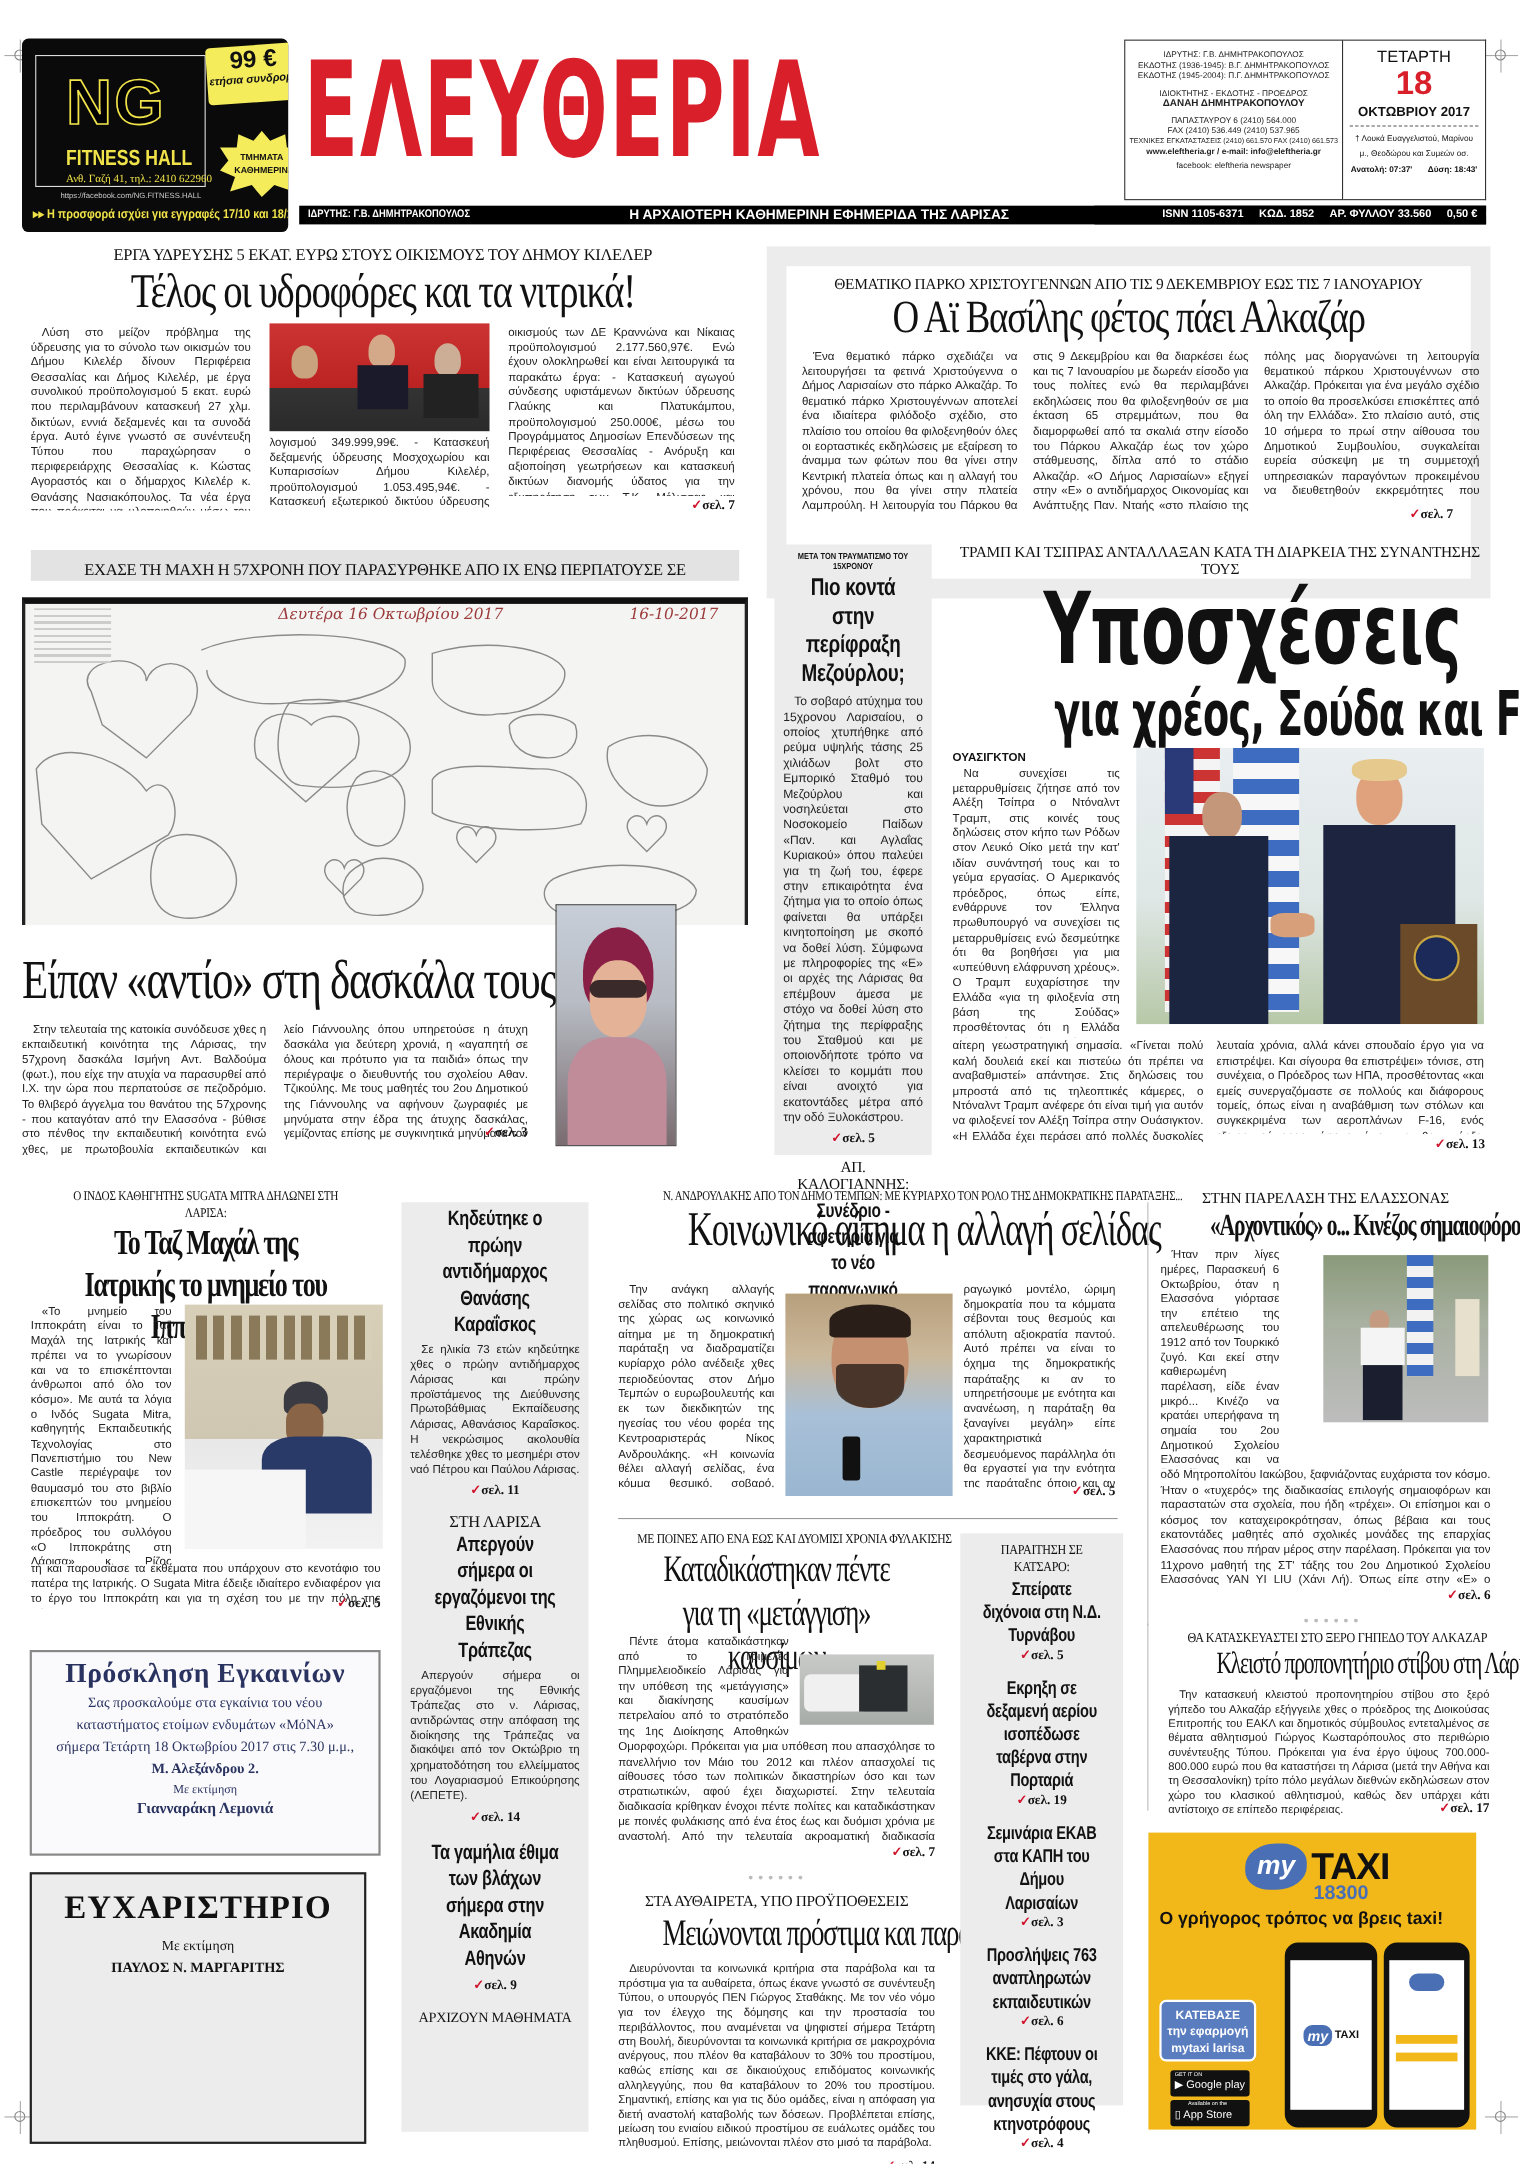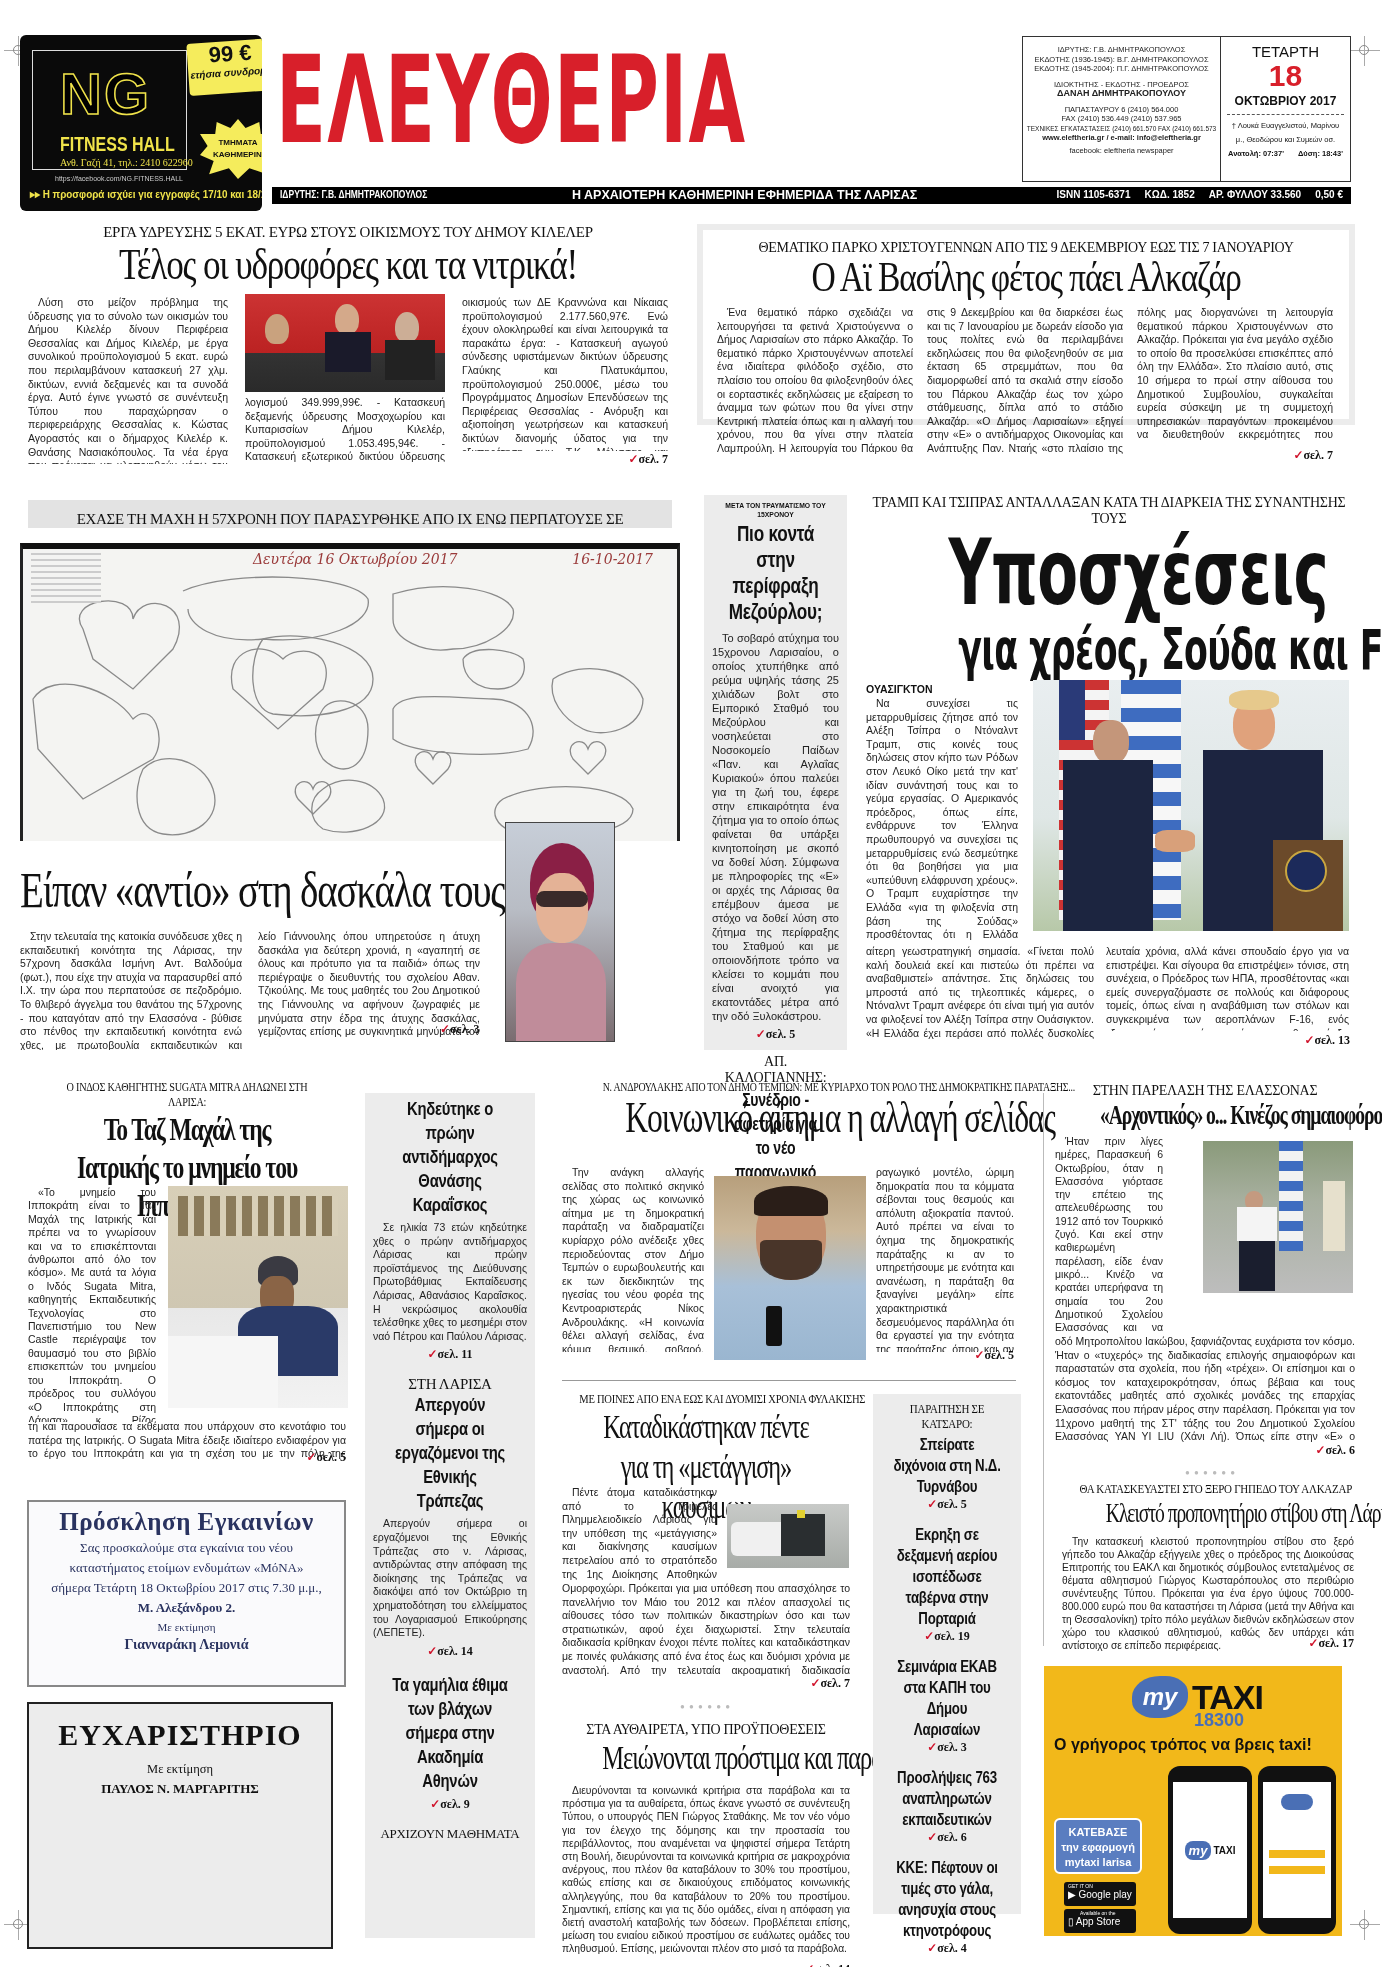--- a/index.html
+++ b/index.html
@@ -105,21 +105,21 @@
     <div class="abs" style="left:90px;top:10px;width:24px;height:30px;background:#d4a98a;border-radius:50% 50% 40% 40%"></div>
     <div class="abs" style="left:80px;top:38px;width:46px;height:40px;background:#1a1a2a"></div>
     <div class="abs" style="left:150px;top:18px;width:24px;height:30px;background:#ccae96;border-radius:50% 50% 40% 40%"></div>
     <div class="abs" style="left:140px;top:46px;width:50px;height:40px;background:#222"></div>
   </div>
   <div class="abs p" style="left:217px;top:172px;width:200px;height:68px;overflow:hidden">λογισμού 349.999,99€. - Κατασκευή δεξαμενής ύδρευσης Μοσχοχωρίου και Κυπαρισσίων Δήμου Κιλελέρ, προϋπολογισμού 1.053.495,94€. - Κατασκευή εξωτερικού δικτύου ύδρευσης σε</div>
   <div class="abs p" style="left:434px;top:72px;width:206px;height:155px;overflow:hidden">οικισμούς των ΔΕ Κραννώνα και Νίκαιας προϋπολογισμού 2.177.560,97€. Ενώ έχουν ολοκληρωθεί και είναι λειτουργικά τα παρακάτω έργα: - Κατασκευή αγωγού σύνδεσης υφιστάμενων δικτύων ύδρευσης Γλαύκης και Πλατυκάμπου, προϋπολογισμού 250.000€, μέσω του Προγράμματος Δημοσίων Επενδύσεων της Περιφέρειας Θεσσαλίας - Ανόρυξη και αξιοποίηση γεωτρήσεων και κατασκευή δικτύων διανομής ύδατος για την εξυπηρέτηση των Τ.Κ. Μέλισσας και Αρμενίου, προϋπολογισμού 1.125.450€, μέσω του ΕΣΠΑ Θεσσαλίας 2007-2013.</div>
   <div class="abs pg" style="right:0;top:228px"><span class="chk">✓</span><span>σελ. 7</span></div>
 </div>
 
-<div class="abs gray" style="left:697px;top:224px;width:658px;height:201px;padding:6px;background:#ececec">
+<div class="abs gray" style="left:697px;top:224px;width:658px;height:320px;padding:18px;background:#ececec">
   <div style="background:#fff;width:100%;height:100%;position:relative">
     <div class="kicker" style="font-size:14px;padding-top:10px">ΘΕΜΑΤΙΚΟ ΠΑΡΚΟ ΧΡΙΣΤΟΥΓΕΝΝΩΝ ΑΠΟ ΤΙΣ 9 ΔΕΚΕΜΒΡΙΟΥ ΕΩΣ ΤΙΣ 7 ΙΑΝΟΥΑΡΙΟΥ</div>
     <div class="head" style="font-size:42px;line-height:42px;transform:scaleX(0.8)">Ο Αϊ Βασίλης φέτος πάει Αλκαζάρ</div>
     <div class="abs p" style="left:14px;top:76px;width:196px;height:150px;overflow:hidden;text-indent:10px">Ένα θεματικό πάρκο σχεδιάζει να λειτουργήσει τα φετινά Χριστούγεννα ο Δήμος Λαρισαίων στο πάρκο Αλκαζάρ. Το θεματικό πάρκο Χριστουγέννων αποτελεί ένα ιδιαίτερα φιλόδοξο σχέδιο, στο πλαίσιο του οποίου θα φιλοξενηθούν όλες οι εορταστικές εκδηλώσεις με εξαίρεση το άναμμα των φώτων που θα γίνει στην Κεντρική πλατεία όπως και η αλλαγή του χρόνου, που θα γίνει στην πλατεία Λαμπρούλη. Η λειτουργία του Πάρκου θα ξεκινήσει</div>
     <div class="abs p" style="left:224px;top:76px;width:196px;height:150px;overflow:hidden">στις 9 Δεκεμβρίου και θα διαρκέσει έως και τις 7 Ιανουαρίου με δωρεάν είσοδο για τους πολίτες ενώ θα περιλαμβάνει εκδηλώσεις που θα φιλοξενηθούν σε μια έκταση 65 στρεμμάτων, που θα διαμορφωθεί από τα σκαλιά στην είσοδο του Πάρκου Αλκαζάρ έως τον χώρο στάθμευσης, δίπλα από το στάδιο Αλκαζάρ. «Ο Δήμος Λαρισαίων» εξηγεί στην «Ε» ο αντιδήμαρχος Οικονομίας και Ανάπτυξης Παν. Νταής «στο πλαίσιο της προβολής της</div>
     <div class="abs p" style="left:434px;top:76px;width:196px;height:136px;overflow:hidden">πόλης μας διοργανώνει τη λειτουργία θεματικού πάρκου Χριστουγέννων στο Αλκαζάρ. Πρόκειται για ένα μεγάλο σχέδιο το οποίο θα προσελκύσει επισκέπτες από όλη την Ελλάδα». Στο πλαίσιο αυτό, στις 10 σήμερα το πρωί στην αίθουσα του Δημοτικού Συμβουλίου, συγκαλείται ευρεία σύσκεψη με τη συμμετοχή υπηρεσιακών παραγόντων προκειμένου να διευθετηθούν εκκρεμότητες που αφορούν στη διοργάνωση.</div>
     <div class="abs pg" style="right:16px;top:218px"><span class="chk">✓</span><span>σελ. 7</span></div>
   </div>
 </div>
 

